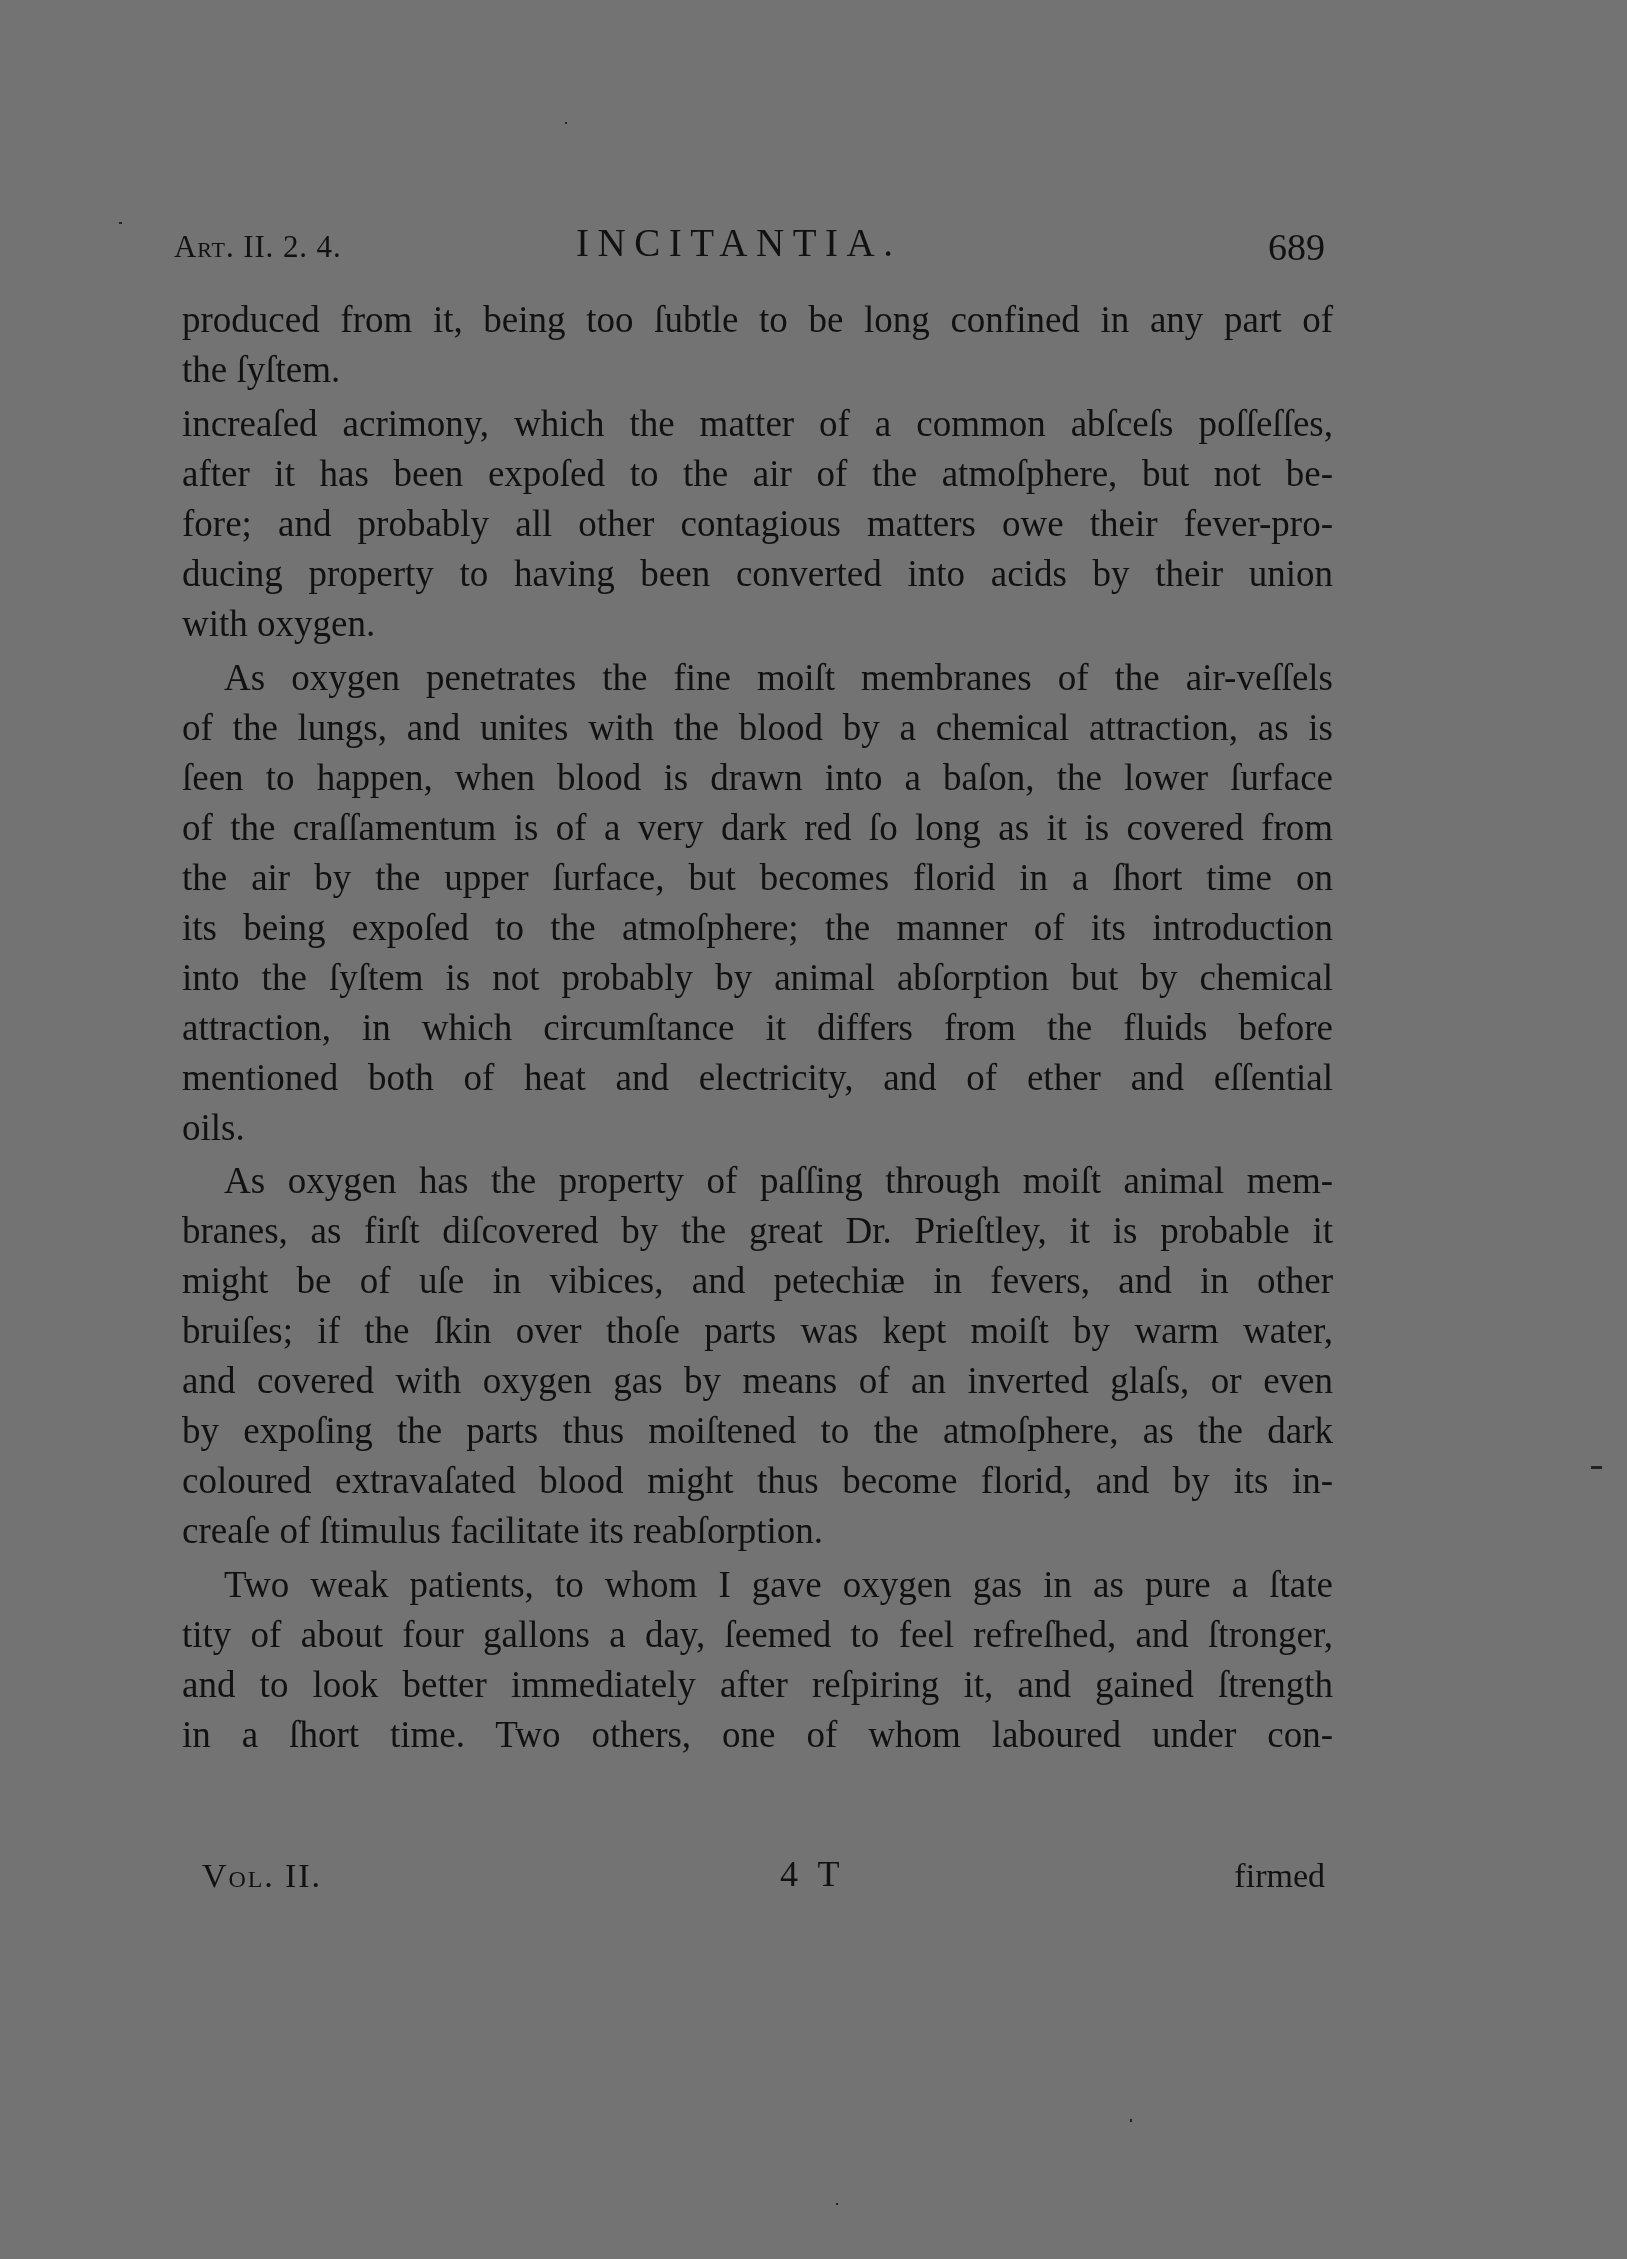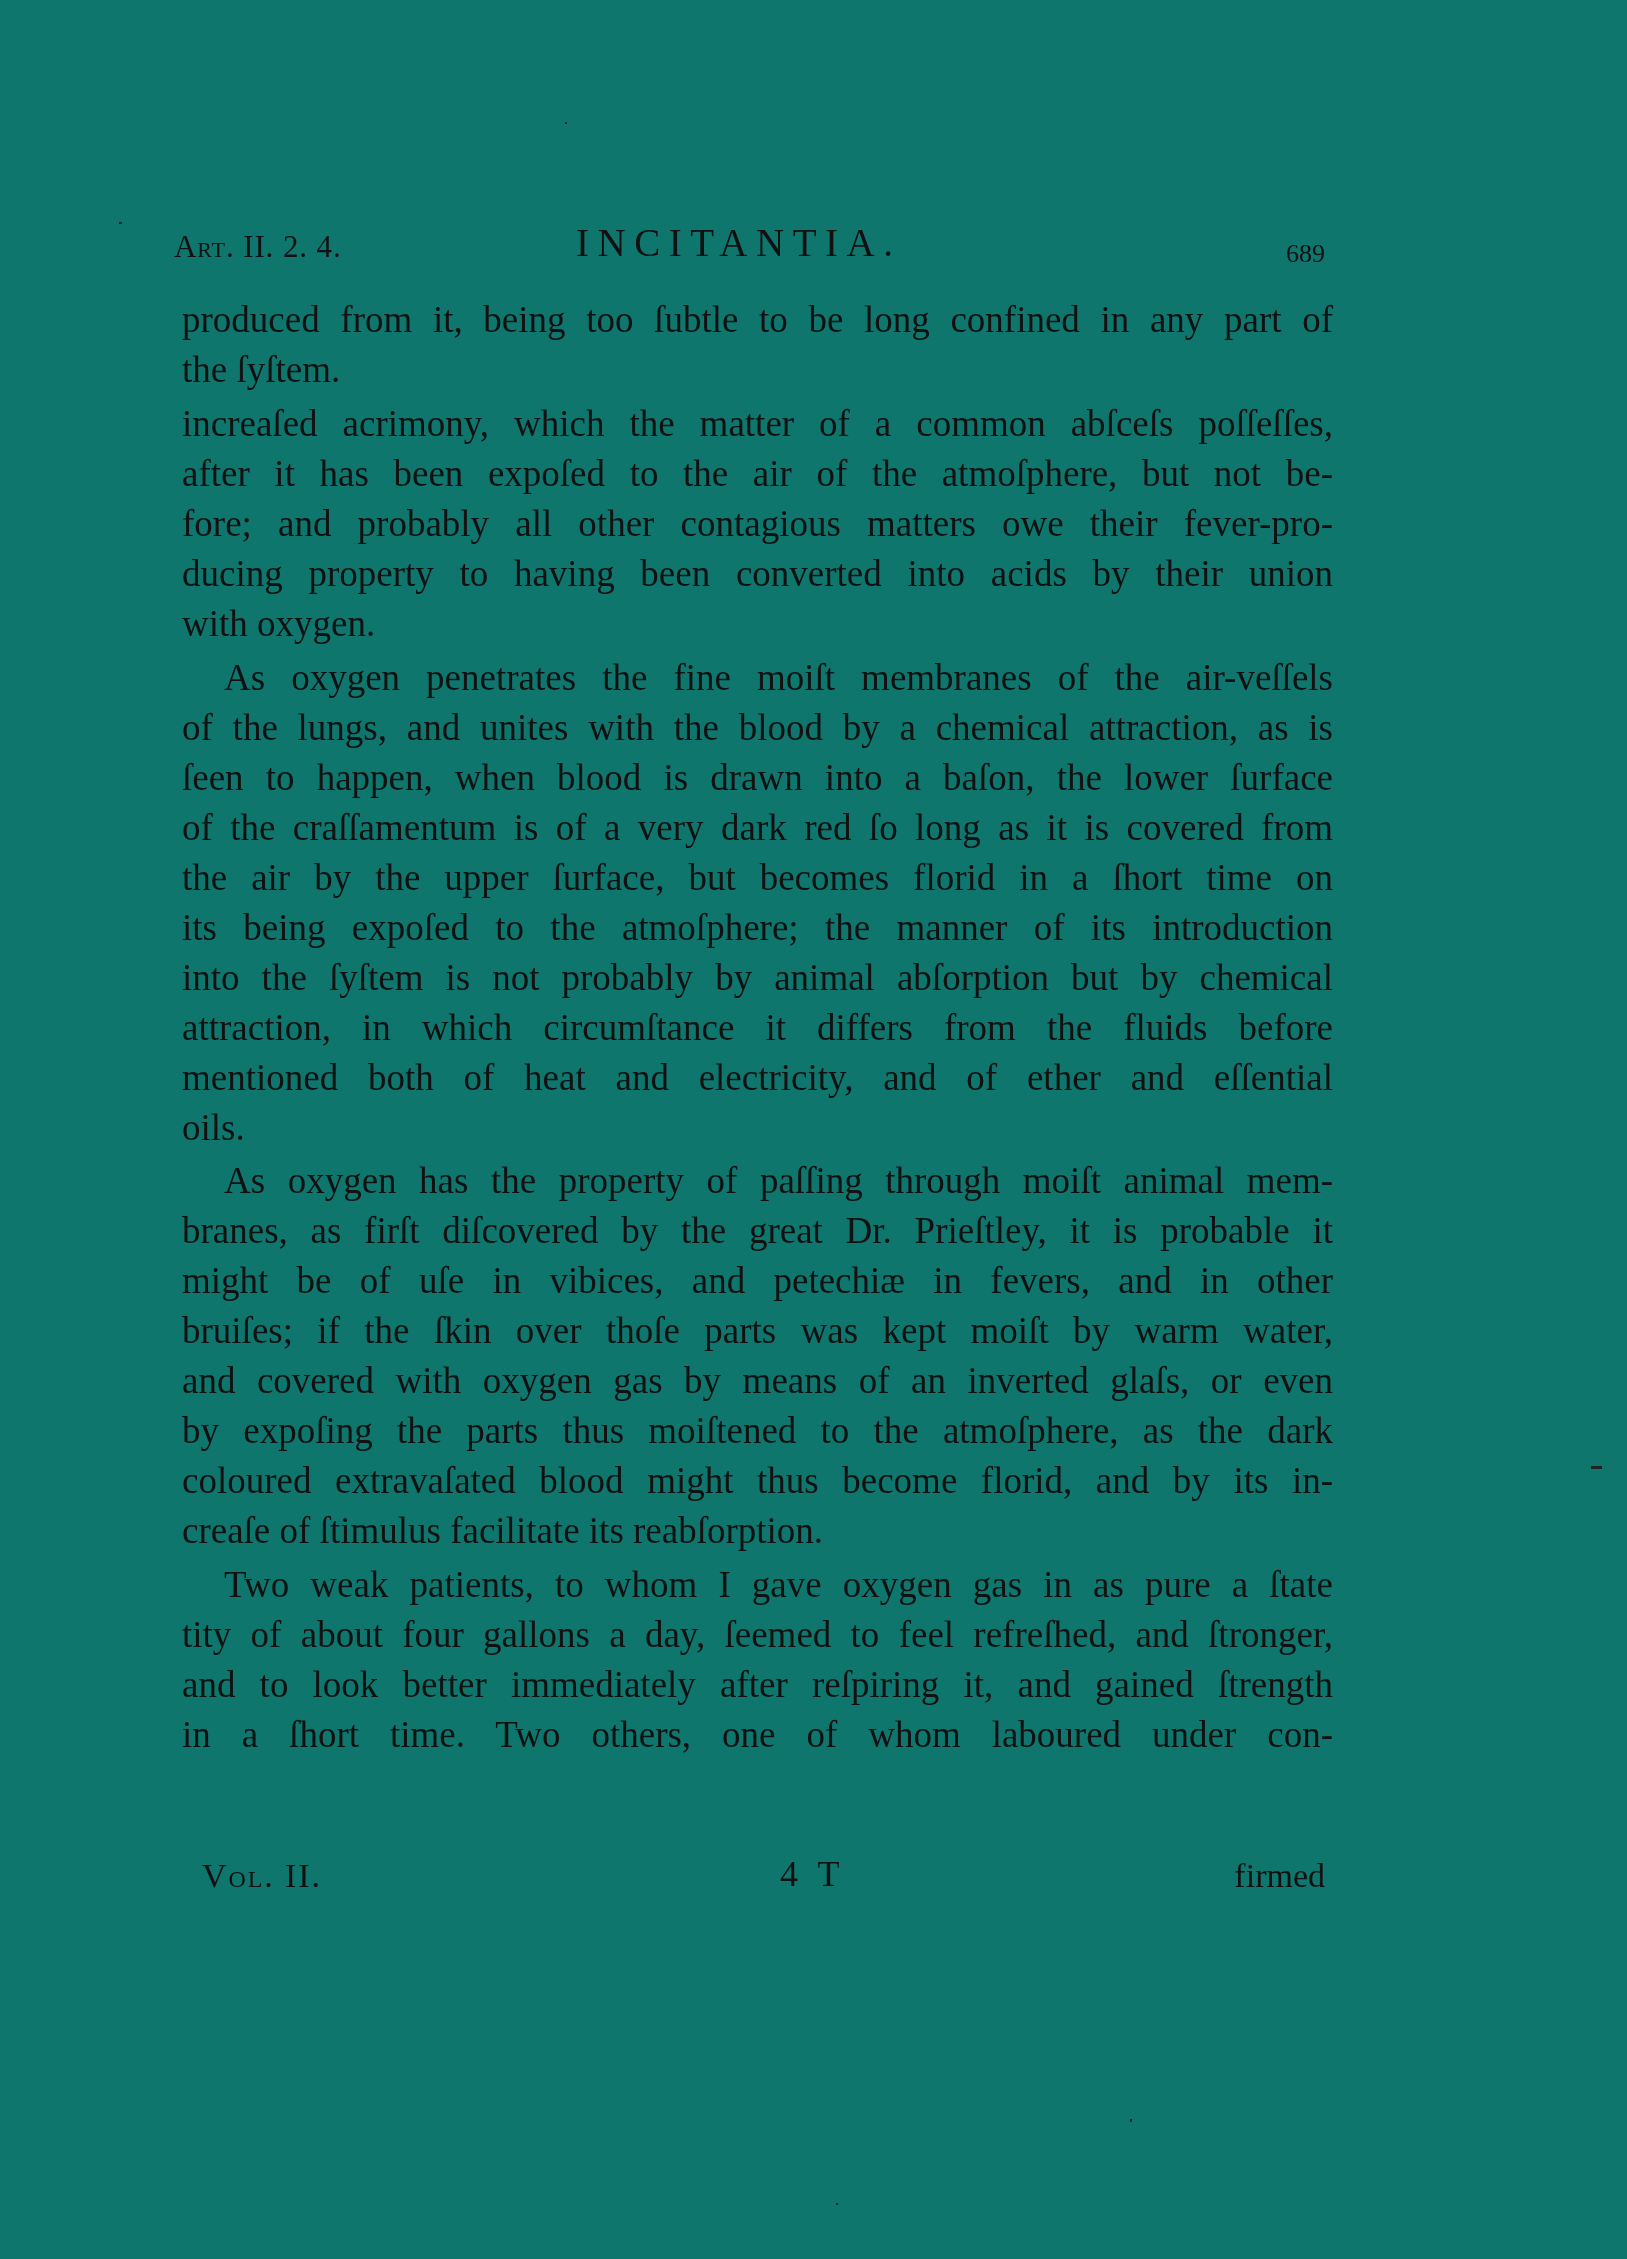--- a/index.html
+++ b/index.html
@@ -1,22 +1,22 @@
 <!DOCTYPE html>
 <html style="font-size:15px"><head>
 <meta charset="utf-8">
 <style>
   html, body { margin: 0; padding: 0; background: #ffffff; }
   body { width: 1627px; height: 2260px; position: relative; overflow: hidden;
          font-family: "Liberation Serif", "DejaVu Serif", serif; color: #111; }
-  .page { position: absolute; left: 0; top: 0; width: 1627px; height: 2260px; background: #0f766e; }
+  .page { position: absolute; left: 0; top: 0; width: 1627px; height: 2260px; background: #737373; }
   .running-head { position: absolute; left: 174px; top: 222px; width: 1151px; height: 47px; }
   .rh-left { position: absolute; left: 0; bottom: 3.8px; font-size: 31px; font-variant: small-caps; letter-spacing: 0.9px; }
   .rh-center { position: absolute; left: 402px; bottom: 3.8px; font-size: 39px; letter-spacing: 8.5px; }
-  .rh-right { position: absolute; right: 0; bottom: 0; font-size: 26px; }
+  .rh-right { position: absolute; right: 0; bottom: 0; font-size: 38px; }
   .body { position: absolute; left: 182px; top: 295px; width: 1151px; font-size: 37px; line-height: 50px; }
   .para { margin: 0 0 3.8px 0; text-align: justify; text-align-last: left; }
   .para .line { display: block; text-align: justify; text-align-last: justify; height: 50px; white-space: nowrap; overflow: visible; }
   .para .line.last { text-align-last: left; }
   .para .line.indent { padding-left: 42px; }
   .sig { position: absolute; left: 174px; top: 1848px; width: 1151px; height: 47px; font-size: 34px; }
   .sig-left { position: absolute; left: 28px; bottom: 0; font-variant: small-caps; letter-spacing: 1.9px; }
   .sig-center { position: absolute; left: 606px; bottom: 0; font-size: 36px; letter-spacing: 5.6px; }
   .sig-right { position: absolute; right: 0; bottom: 0; }
   .speck { position: absolute; background: #222; }

